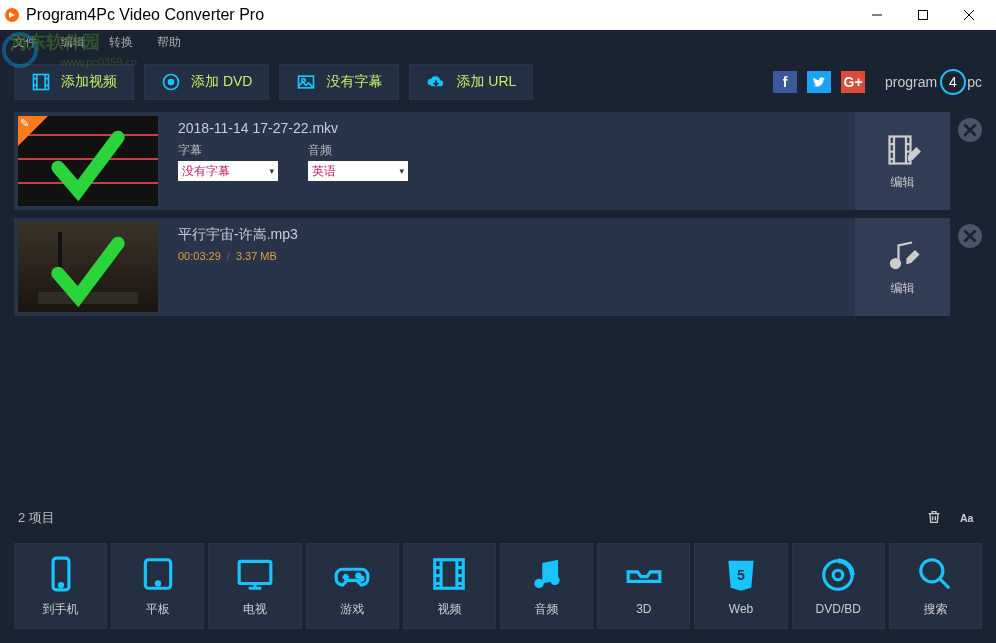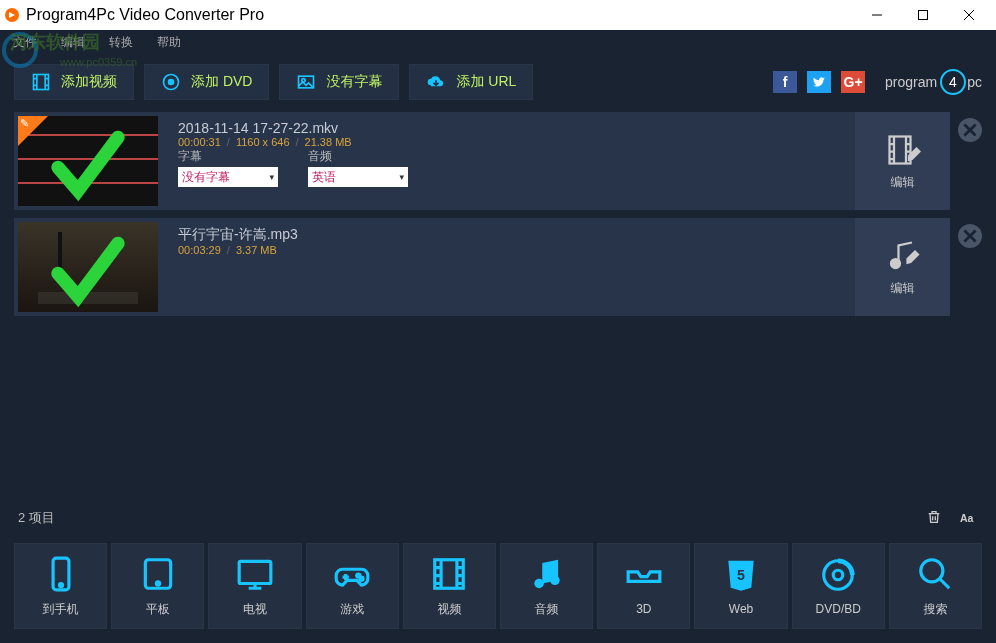--- a/index.html
+++ b/index.html
@@ -31,21 +31,21 @@
 .list-area { padding: 10px 14px; flex: 1; overflow: auto; }
 .item-row { background: #27344a; margin-bottom: 8px; display: flex; position: relative; height: 98px; }
 .thumb { width: 140px; height: 90px; margin: 4px 10px 4px 4px; background: #111; position: relative; display: flex; align-items: center; justify-content: center; overflow: hidden; }
 .thumb .badge { position: absolute; left: 0; top: 0; width: 0; height: 0; border-top: 30px solid #ff7b1a; border-right: 30px solid transparent; }
 .thumb .badge-ic { position: absolute; left: 2px; top: 1px; color: #fff; font-size: 11px; z-index: 2; }
 .check { position: absolute; left: 30px; top: 8px; z-index: 3; }
 .check svg { width: 80px; height: 80px; }
 .thumb-lines { position: absolute; inset: 0; }
 .thumb-lines div { position: absolute; left: 0; right: 0; height: 2px; background: #b44; }
 
-.item-info { flex: 1; padding: 8px 10px; display: flex; flex-direction: column; }
+.item-info { flex: 1; padding: 8px 10px; display: flex; flex-direction: column; gap: 6px; }
 .filename { color: #c8ccd4; font-size: 14px; }
 .meta { font-size: 11px; color: #d9a23a; }
 .meta .sep { color: #666; margin: 0 6px; }
 .sub-row { display: flex; gap: 30px; align-items: flex-end; }
 .sub-col { display: flex; flex-direction: column; gap: 2px; }
 .sub-label { font-size: 12px; color: #bbb; }
 .sub-select { width: 100px; height: 20px; background: #fff; color: #be185d; font-size: 12px; border: none; padding: 0 4px; display: flex; align-items: center; justify-content: space-between; cursor: pointer; }
 .sub-select::after { content: "▾"; font-size: 9px; color: #333; }
 
 .edit-block { width: 95px; background: #303d54; display: flex; flex-direction: column; align-items: center; justify-content: center; gap: 6px; cursor: pointer; }
@@ -173,23 +173,20 @@
                 <div style="top:66px"></div>
               </div>
             <div class="badge"></div>
             <div class="badge-ic">✎</div>
             <div class="check"><svg viewBox="0 0 24 24">
                   <path d="M3 13l6 7L21 4" fill="none" stroke="#2bd43a" stroke-width="4" stroke-linecap="round"></path>
                 </svg></div>
           </div>
           <div class="item-info">
             <div class="filename">2018-11-14 17-27-22.mkv</div>
-            <div class="meta">
-              <span>00:00:31</span><span class="sep">/</span><span>1160 x 646</span><span class="sep">/</span><span>21.38 MB</span>
-            </div>
             <div class="sub-row">
               <div class="sub-col">
                 <div class="sub-label">字幕</div>
                 <div class="sub-select">
                     <span>没有字幕</span>
                   </div>
               </div>
               <div class="sub-col">
                 <div class="sub-label">音频</div>
                 <div class="sub-select">

